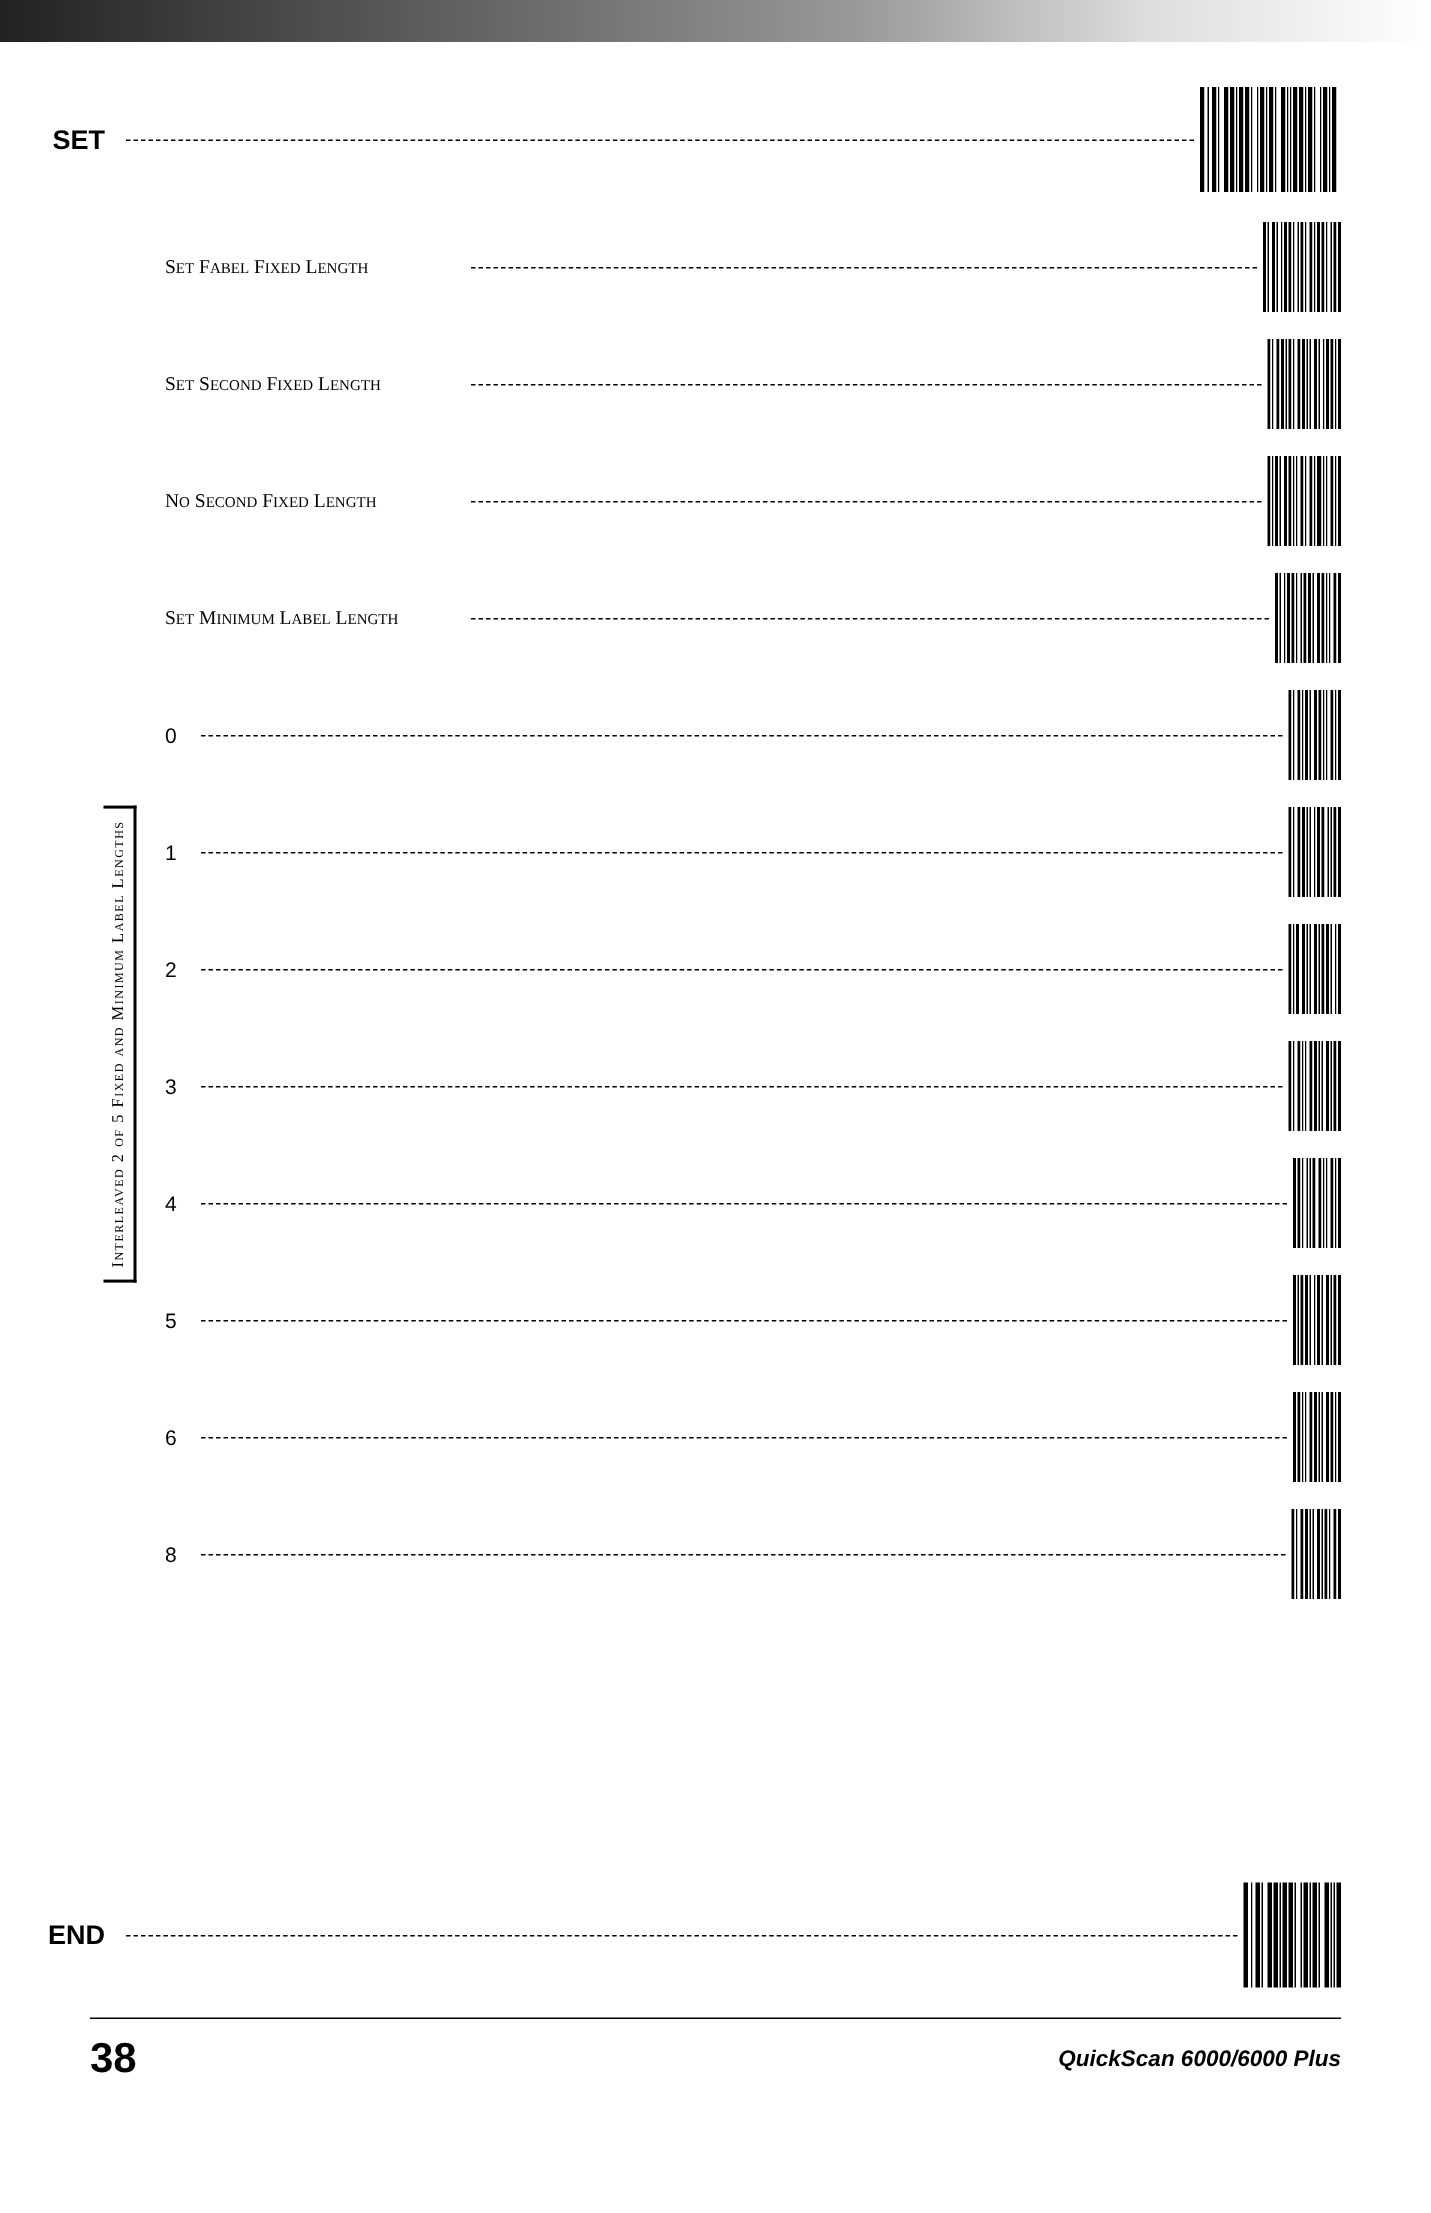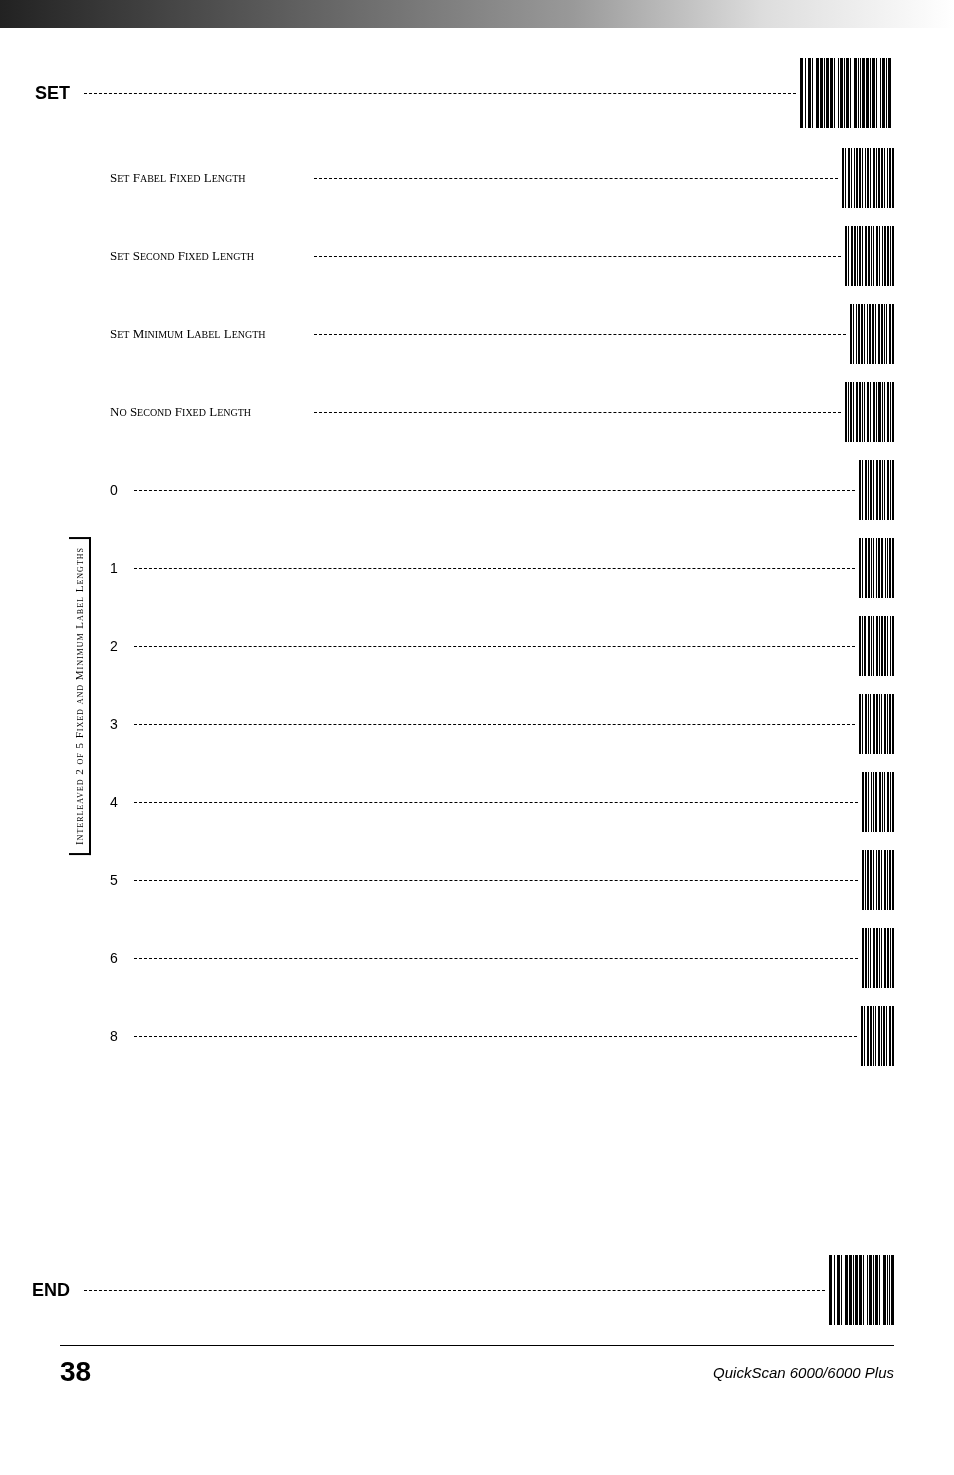--- a/index.html
+++ b/index.html
@@ -153,20 +153,21 @@
     .page-number {
       font-size: 28px;
       font-weight: bold;
       font-family: Arial, sans-serif;
     }
 
     .book-title {
       font-size: 15px;
       font-style: italic;
       font-family: Arial, sans-serif;
+      font-weight: bold;
     }
 
     
     .bc-wrap {
       display: flex;
       height: 100%;
       align-items: stretch;
     }
 
     .bc-wrap span {
@@ -341,20 +342,64 @@
             <span class="b" style="width:2px"></span>
               <span class="w" style="width:1px"></span>
             <span class="b" style="width:1px"></span>
               <span class="w" style="width:1px"></span>
             <span class="b" style="width:2px"></span>
           </div>
         </div>
       </div>
 
       <div class="barcode-row">
+        <span class="row-label">N<span style="font-size:10px">O</span> S<span style="font-size:10px">ECOND</span> F<span style="font-size:10px">IXED</span> L<span style="font-size:10px">ENGTH</span></span>
+        <span class="dashes"></span>
+        <div class="barcode">
+          <div class="bc-wrap">
+            <span class="b" style="width:2px"></span>
+              <span class="w" style="width:1px"></span>
+            <span class="b" style="width:1px"></span>
+              <span class="w" style="width:1px"></span>
+            <span class="b" style="width:2px"></span>
+              <span class="w" style="width:1px"></span>
+            <span class="b" style="width:1px"></span>
+              <span class="w" style="width:2px"></span>
+            <span class="b" style="width:2px"></span>
+              <span class="w" style="width:1px"></span>
+            <span class="b" style="width:2px"></span>
+              <span class="w" style="width:1px"></span>
+            <span class="b" style="width:1px"></span>
+              <span class="w" style="width:1px"></span>
+            <span class="b" style="width:1px"></span>
+              <span class="w" style="width:2px"></span>
+            <span class="b" style="width:2px"></span>
+              <span class="w" style="width:1px"></span>
+            <span class="b" style="width:1px"></span>
+              <span class="w" style="width:2px"></span>
+            <span class="b" style="width:2px"></span>
+              <span class="w" style="width:1px"></span>
+            <span class="b" style="width:1px"></span>
+              <span class="w" style="width:1px"></span>
+            <span class="b" style="width:3px"></span>
+              <span class="w" style="width:1px"></span>
+            <span class="b" style="width:1px"></span>
+              <span class="w" style="width:1px"></span>
+            <span class="b" style="width:1px"></span>
+              <span class="w" style="width:2px"></span>
+            <span class="b" style="width:2px"></span>
+              <span class="w" style="width:1px"></span>
+            <span class="b" style="width:1px"></span>
+              <span class="w" style="width:1px"></span>
+            <span class="b" style="width:2px"></span>
+          </div>
+        </div>
+      </div>
+
+      <div class="barcode-row">
         <span class="row-label">S<span style="font-size:10px">ET</span> M<span style="font-size:10px">INIMUM</span> L<span style="font-size:10px">ABEL</span> L<span style="font-size:10px">ENGTH</span></span>
         <span class="dashes"></span>
         <div class="barcode">
           <div class="bc-wrap">
             <span class="b" style="width:2px"></span>
               <span class="w" style="width:1px"></span>
             <span class="b" style="width:1px"></span>
               <span class="w" style="width:2px"></span>
             <span class="b" style="width:1px"></span>
               <span class="w" style="width:1px"></span>
@@ -374,64 +419,20 @@
               <span class="w" style="width:2px"></span>
             <span class="b" style="width:2px"></span>
               <span class="w" style="width:1px"></span>
             <span class="b" style="width:2px"></span>
               <span class="w" style="width:1px"></span>
             <span class="b" style="width:1px"></span>
               <span class="w" style="width:1px"></span>
             <span class="b" style="width:1px"></span>
               <span class="w" style="width:2px"></span>
             <span class="b" style="width:2px"></span>
-              <span class="w" style="width:1px"></span>
-            <span class="b" style="width:2px"></span>
-          </div>
-        </div>
-      </div>
-
-      <div class="barcode-row">
-        <span class="row-label">N<span style="font-size:10px">O</span> S<span style="font-size:10px">ECOND</span> F<span style="font-size:10px">IXED</span> L<span style="font-size:10px">ENGTH</span></span>
-        <span class="dashes"></span>
-        <div class="barcode">
-          <div class="bc-wrap">
-            <span class="b" style="width:2px"></span>
-              <span class="w" style="width:1px"></span>
-            <span class="b" style="width:1px"></span>
-              <span class="w" style="width:1px"></span>
-            <span class="b" style="width:2px"></span>
-              <span class="w" style="width:1px"></span>
-            <span class="b" style="width:1px"></span>
-              <span class="w" style="width:2px"></span>
-            <span class="b" style="width:2px"></span>
-              <span class="w" style="width:1px"></span>
-            <span class="b" style="width:2px"></span>
-              <span class="w" style="width:1px"></span>
-            <span class="b" style="width:1px"></span>
-              <span class="w" style="width:1px"></span>
-            <span class="b" style="width:1px"></span>
-              <span class="w" style="width:2px"></span>
-            <span class="b" style="width:2px"></span>
-              <span class="w" style="width:1px"></span>
-            <span class="b" style="width:1px"></span>
-              <span class="w" style="width:2px"></span>
-            <span class="b" style="width:2px"></span>
-              <span class="w" style="width:1px"></span>
-            <span class="b" style="width:1px"></span>
-              <span class="w" style="width:1px"></span>
-            <span class="b" style="width:3px"></span>
-              <span class="w" style="width:1px"></span>
-            <span class="b" style="width:1px"></span>
-              <span class="w" style="width:1px"></span>
-            <span class="b" style="width:1px"></span>
-              <span class="w" style="width:2px"></span>
-            <span class="b" style="width:2px"></span>
-              <span class="w" style="width:1px"></span>
-            <span class="b" style="width:1px"></span>
               <span class="w" style="width:1px"></span>
             <span class="b" style="width:2px"></span>
           </div>
         </div>
       </div>
 
       <div class="barcode-row">
         <span class="row-label-number">0</span>
         <span class="dashes"></span>
         <div class="barcode">

